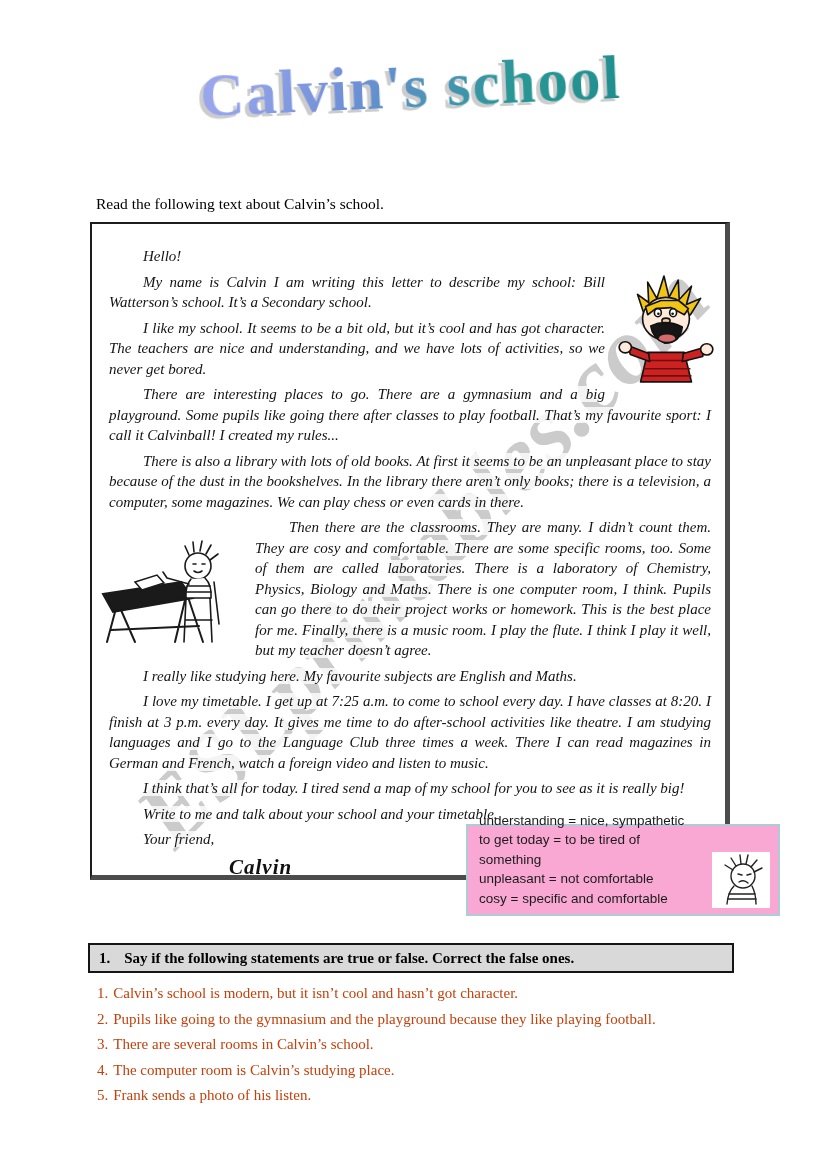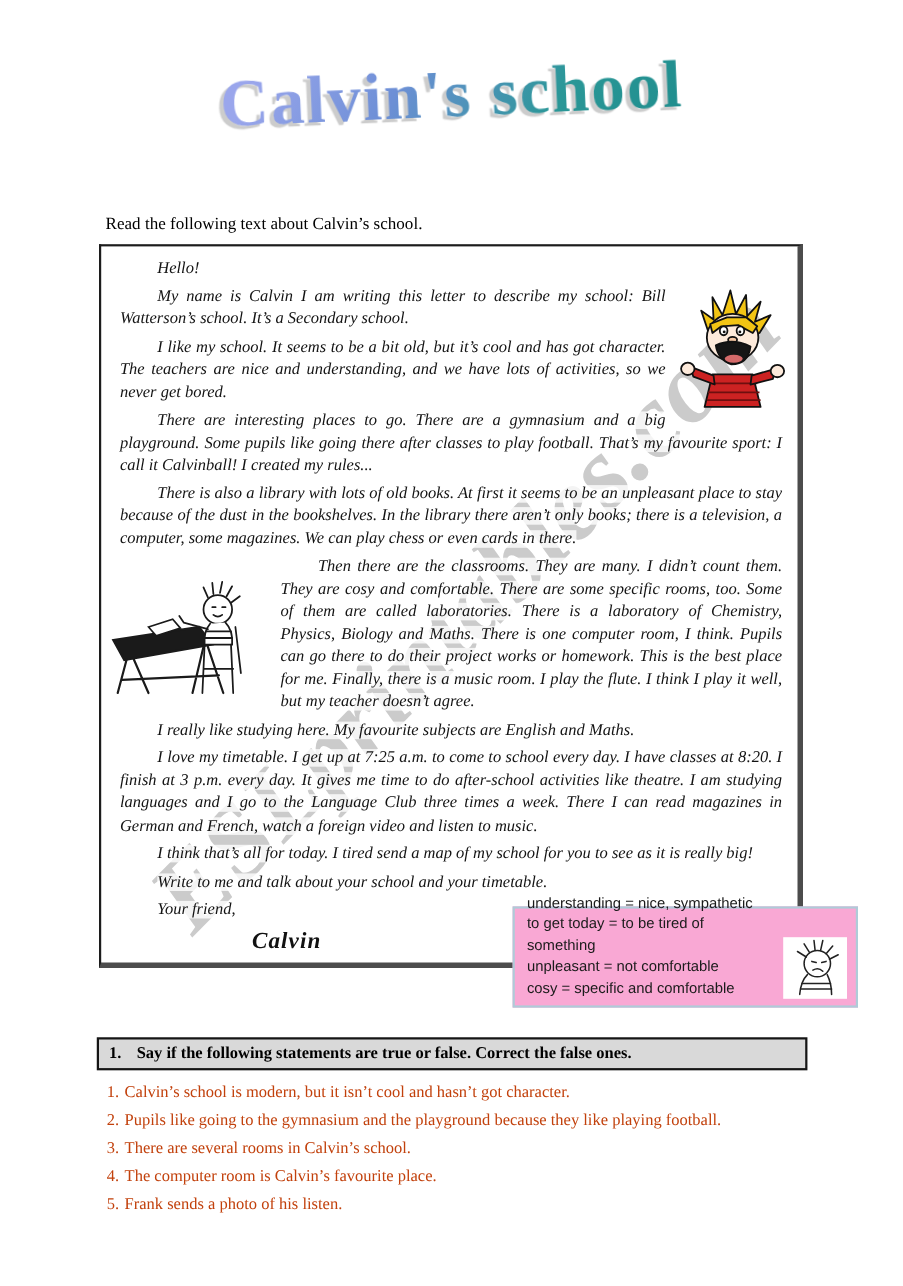--- a/index.html
+++ b/index.html
@@ -37,21 +37,21 @@
     white-space:nowrap;
     pointer-events:none;
   }
   
   .letter-box{
     position:absolute;left:90px;top:222px;width:640px;height:658px;z-index:2;
     box-sizing:border-box;
     border:2px solid #1c1c1c;
     border-right:5px solid #4c4c4c;
     border-bottom:5px solid #4c4c4c;
-    padding:10px 14px 4px 17px;
+    padding:22px 14px 4px 17px;
   }
   .hand{
     font-family:"Liberation Serif", serif;
     font-style:italic;
     font-size:15px;line-height:20.5px;
     text-align:justify;
     text-indent:34px;
     margin:0 0 5px 0;color:#131313;
   }
   .hand > span{background:rgba(255,255,255,.78);}
@@ -188,18 +188,18 @@
   <div class="statement">
     <span class="s-num">1.</span><span>Calvin’s school is modern, but it isn’t cool and hasn’t got character.</span>
   </div>
   <div class="statement">
     <span class="s-num">2.</span><span>Pupils like going to the gymnasium and the playground because they like playing football.</span>
   </div>
   <div class="statement">
     <span class="s-num">3.</span><span>There are several rooms in Calvin’s school.</span>
   </div>
   <div class="statement">
-    <span class="s-num">4.</span><span>The computer room is Calvin’s favourite place.</span>
+    <span class="s-num">4.</span><span>The computer room is Calvin’s studying place.</span>
   </div>
   <div class="statement">
     <span class="s-num">5.</span><span>Frank sends a photo of his listen.</span>
   </div>
 </div>
 
 </body></html>

